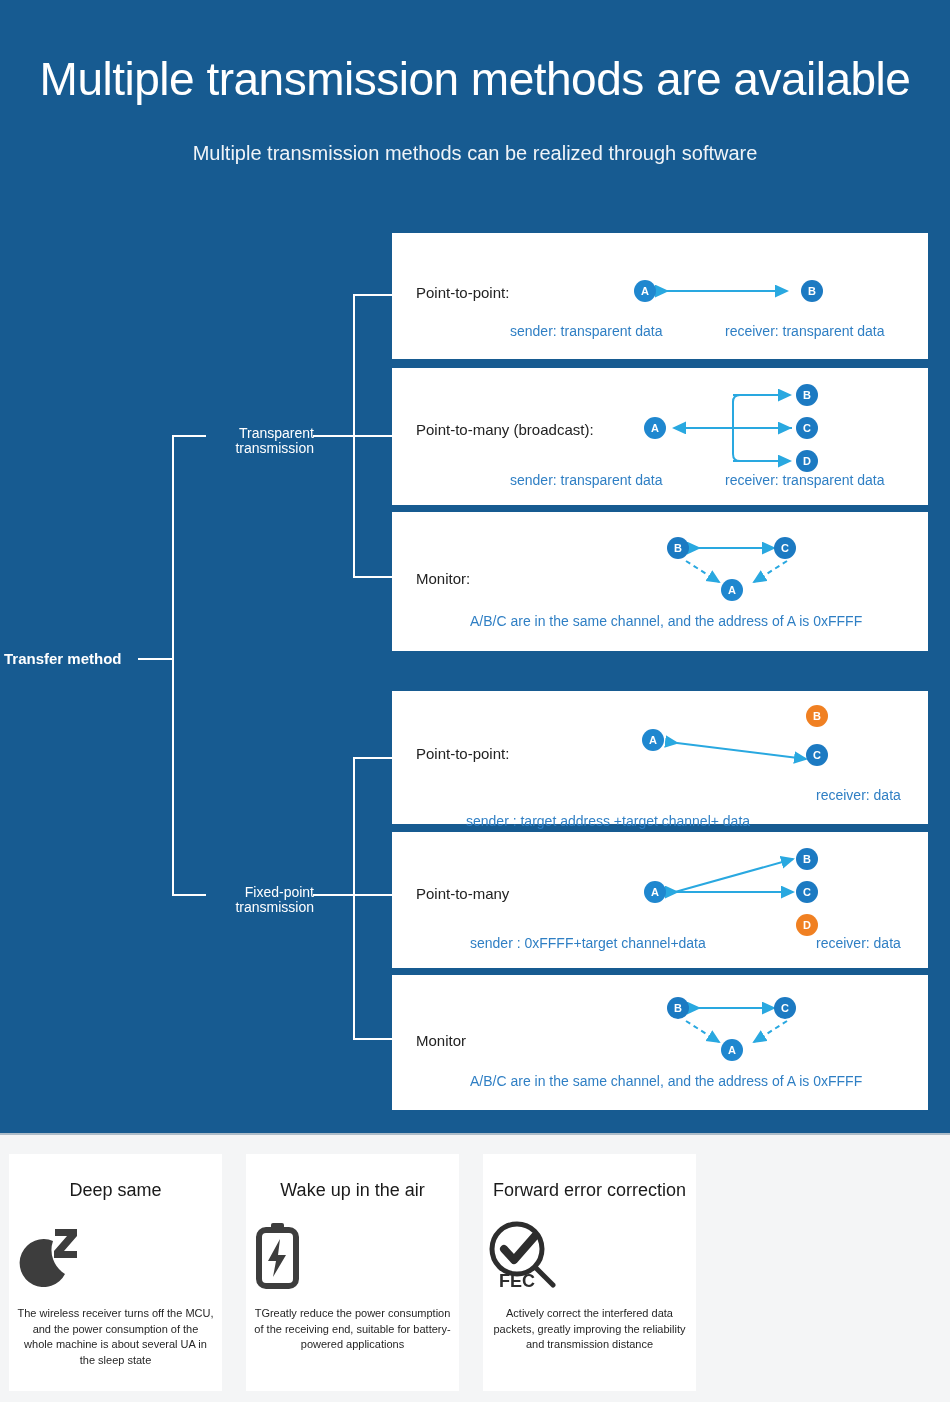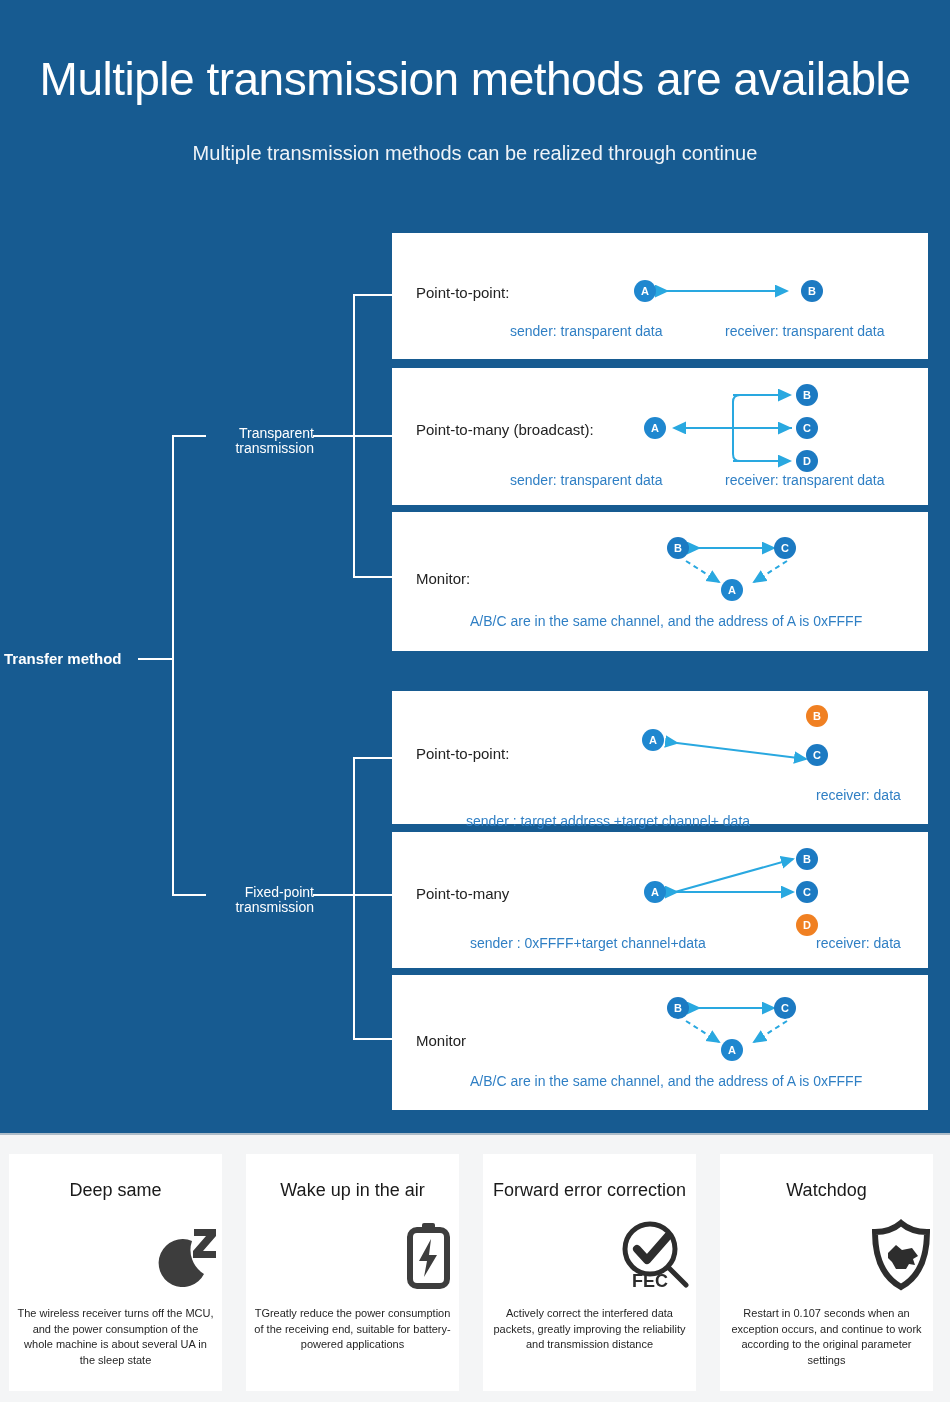--- a/index.html
+++ b/index.html
@@ -76,36 +76,36 @@
     position: absolute; top: 19px; width: 213px; height: 237px;
     background: #ffffff;
   }
   .feat-title {
     position: absolute; left: 0; top: 26px; width: 100%;
     text-align: center; font-size: 18px; color: #1a1a1a;
     white-space: nowrap;
   }
   .feat-icon {
     position: absolute; left: 0; top: 62px; width: 100%; height: 78px;
-    display: flex; align-items: center; justify-content: flex-end;
+    display: flex; align-items: center; justify-content: flex-start;
   }
   .feat-desc {
     position: absolute; left: 8px; right: 8px; top: 152px;
     text-align: center; font-size: 11px; color: #262626; line-height: 15.5px;
   }
 </style>
 </head>
 <body>
 
 <div id="root">
 
   <div class="blue-panel">
 
     <div class="panel-title">Multiple transmission methods are available</div>
-    <div class="panel-sub">Multiple transmission methods can be realized through continue</div>
+    <div class="panel-sub">Multiple transmission methods can be realized through software</div>
 
     <div class="ln ln-h" style="left:138px; top:658px; width:36px;"></div>
 
     <div class="ln ln-v" style="left:172px; top:435px; height:460px;"></div>
 
     <div class="ln ln-h" style="left:172px; top:435px; width:34px;"></div>
 
     <div class="ln ln-h" style="left:172px; top:894px; width:34px;"></div>
 
     <div class="ln ln-h" style="left:313px; top:435px; width:40px;"></div>
@@ -291,26 +291,16 @@
         <svg width="80" height="76" viewBox="0 0 80 76">
           <circle cx="34" cy="32" r="25" fill="none" stroke="#2d2d2d" stroke-width="5"></circle>
           <path d="M21,32 l10,11 l21,-24" fill="none" stroke="#2d2d2d" stroke-width="8" stroke-linecap="round" stroke-linejoin="round"></path>
           <line x1="53" y1="51" x2="70" y2="68" stroke="#2d2d2d" stroke-width="5" stroke-linecap="round"></line>
           <text x="34" y="70" font-family="'Liberation Sans',sans-serif" font-size="18" font-weight="bold" fill="#2d2d2d" text-anchor="middle">FEC</text>
         </svg>
       </div>
       <div class="feat-desc">Actively correct the interfered data packets, greatly improving the reliability and transmission distance</div>
     </div>
 
-    <div class="feature-card" style="left:720px;">
-      <div class="feat-title">Watchdog</div>
-      <div class="feat-icon">
-        <svg width="64" height="72" viewBox="0 0 64 72">
-          <path d="M32,4 C24,11 14,13 6,13 C6,40 14,58 32,68 C50,58 58,40 58,13 C50,13 40,11 32,4 z" fill="none" stroke="#2d2d2d" stroke-width="6"></path>
-          <path d="M19,34 l8,-8 l6,5 l10,-2 l6,8 l-5,3 l2,6 l-6,-1 l-3,5 l-10,0 l-4,-7 l-4,-4 z" fill="#2d2d2d"></path>
-        </svg>
-      </div>
-      <div class="feat-desc">Restart in 0.107 seconds when an exception occurs, and continue to work according to the original parameter settings</div>
-    </div>
 
   </div>
 
 </div>
 
 </body></html>

